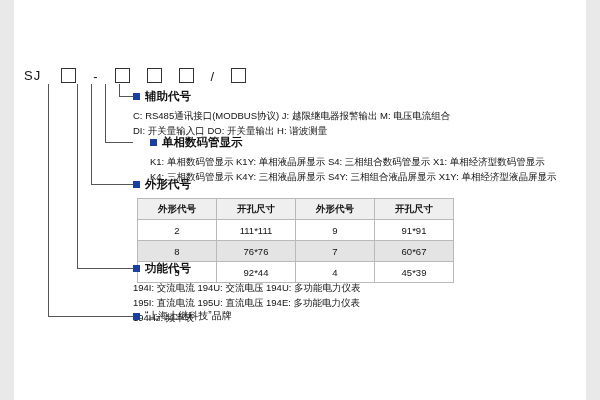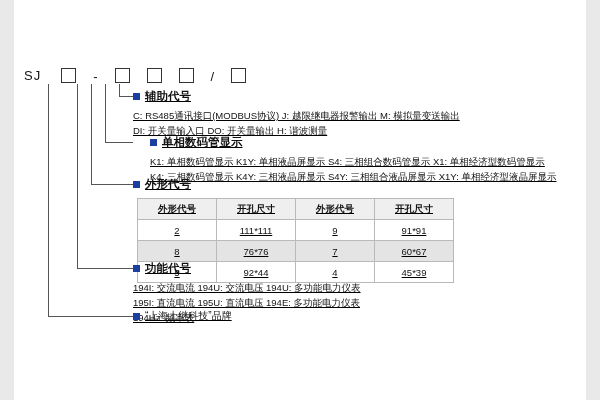--- a/index.html
+++ b/index.html
@@ -22,21 +22,21 @@
   .codeline .sj{font-size:13px;color:#111;letter-spacing:1px;margin-right:3px;}
   .box{width:13px;height:13px;border:1px solid #333;background:#fff;display:inline-block;}
   .dash{font-size:13px;color:#111;line-height:13px;}
   .slash{font-size:13px;color:#111;line-height:13px;}
 
   
   .vline{position:absolute;background:#555;width:1px;}
   .hline{position:absolute;background:#555;height:1px;}
 
   
-  .sec{position:absolute;text-decoration:underline;}
+  .sec{position:absolute;}
   .sec .hdr{display:flex;align-items:center;gap:5px;}
   .sq{width:7px;height:7px;background:#1a3fa0;display:inline-block;}
   .hdr-txt{font-size:11.5px;color:#111;font-weight:bold;}
   .row{font-size:9.5px;color:#111;line-height:15px;white-space:nowrap;}
 
   
   table.dim{border-collapse:collapse;font-size:9.5px;color:#111;}
   table.dim th,table.dim td{
     border:1px solid #b9b9b9;
     padding:2px 0;
@@ -82,21 +82,21 @@
   <div class="hline" style="left:63px;top:268px;width:56px;"></div>
 
   <div class="vline" style="left:34px;top:84px;height:232px;"></div>
   <div class="hline" style="left:34px;top:316px;width:85px;"></div>
 
   <div class="sec" style="left:119px;top:89px;">
     <div class="hdr">
       <span class="sq"></span>
       <span class="hdr-txt">辅助代号</span>
     </div>
-    <div class="row" style="margin-top:4px;">C:  RS485通讯接口(MODBUS协议)    J:  越限继电器报警输出        M:  模拟量变送输出</div>
+    <div class="row" style="margin-top:4px;">C:  RS485通讯接口(MODBUS协议)    J:  越限继电器报警输出        M:  电压电流组合</div>
     <div class="row">DI:  开关量输入口                              DO: 开关量输出                    H:  谐波测量</div>
   </div>
 
   <div class="sec" style="left:119px;top:135px;margin-left:17px;">
     <div class="hdr">
       <span class="sq"></span>
       <span class="hdr-txt">单相数码管显示</span>
     </div>
     <div class="row" style="margin-top:4px;">K1:  单相数码管显示    K1Y:  单相液晶屏显示    S4:  三相组合数码管显示    X1:  单相经济型数码管显示</div>
     <div class="row">K4:  三相数码管显示    K4Y:  三相液晶屏显示    S4Y:  三相组合液晶屏显示    X1Y:  单相经济型液晶屏显示</div>

